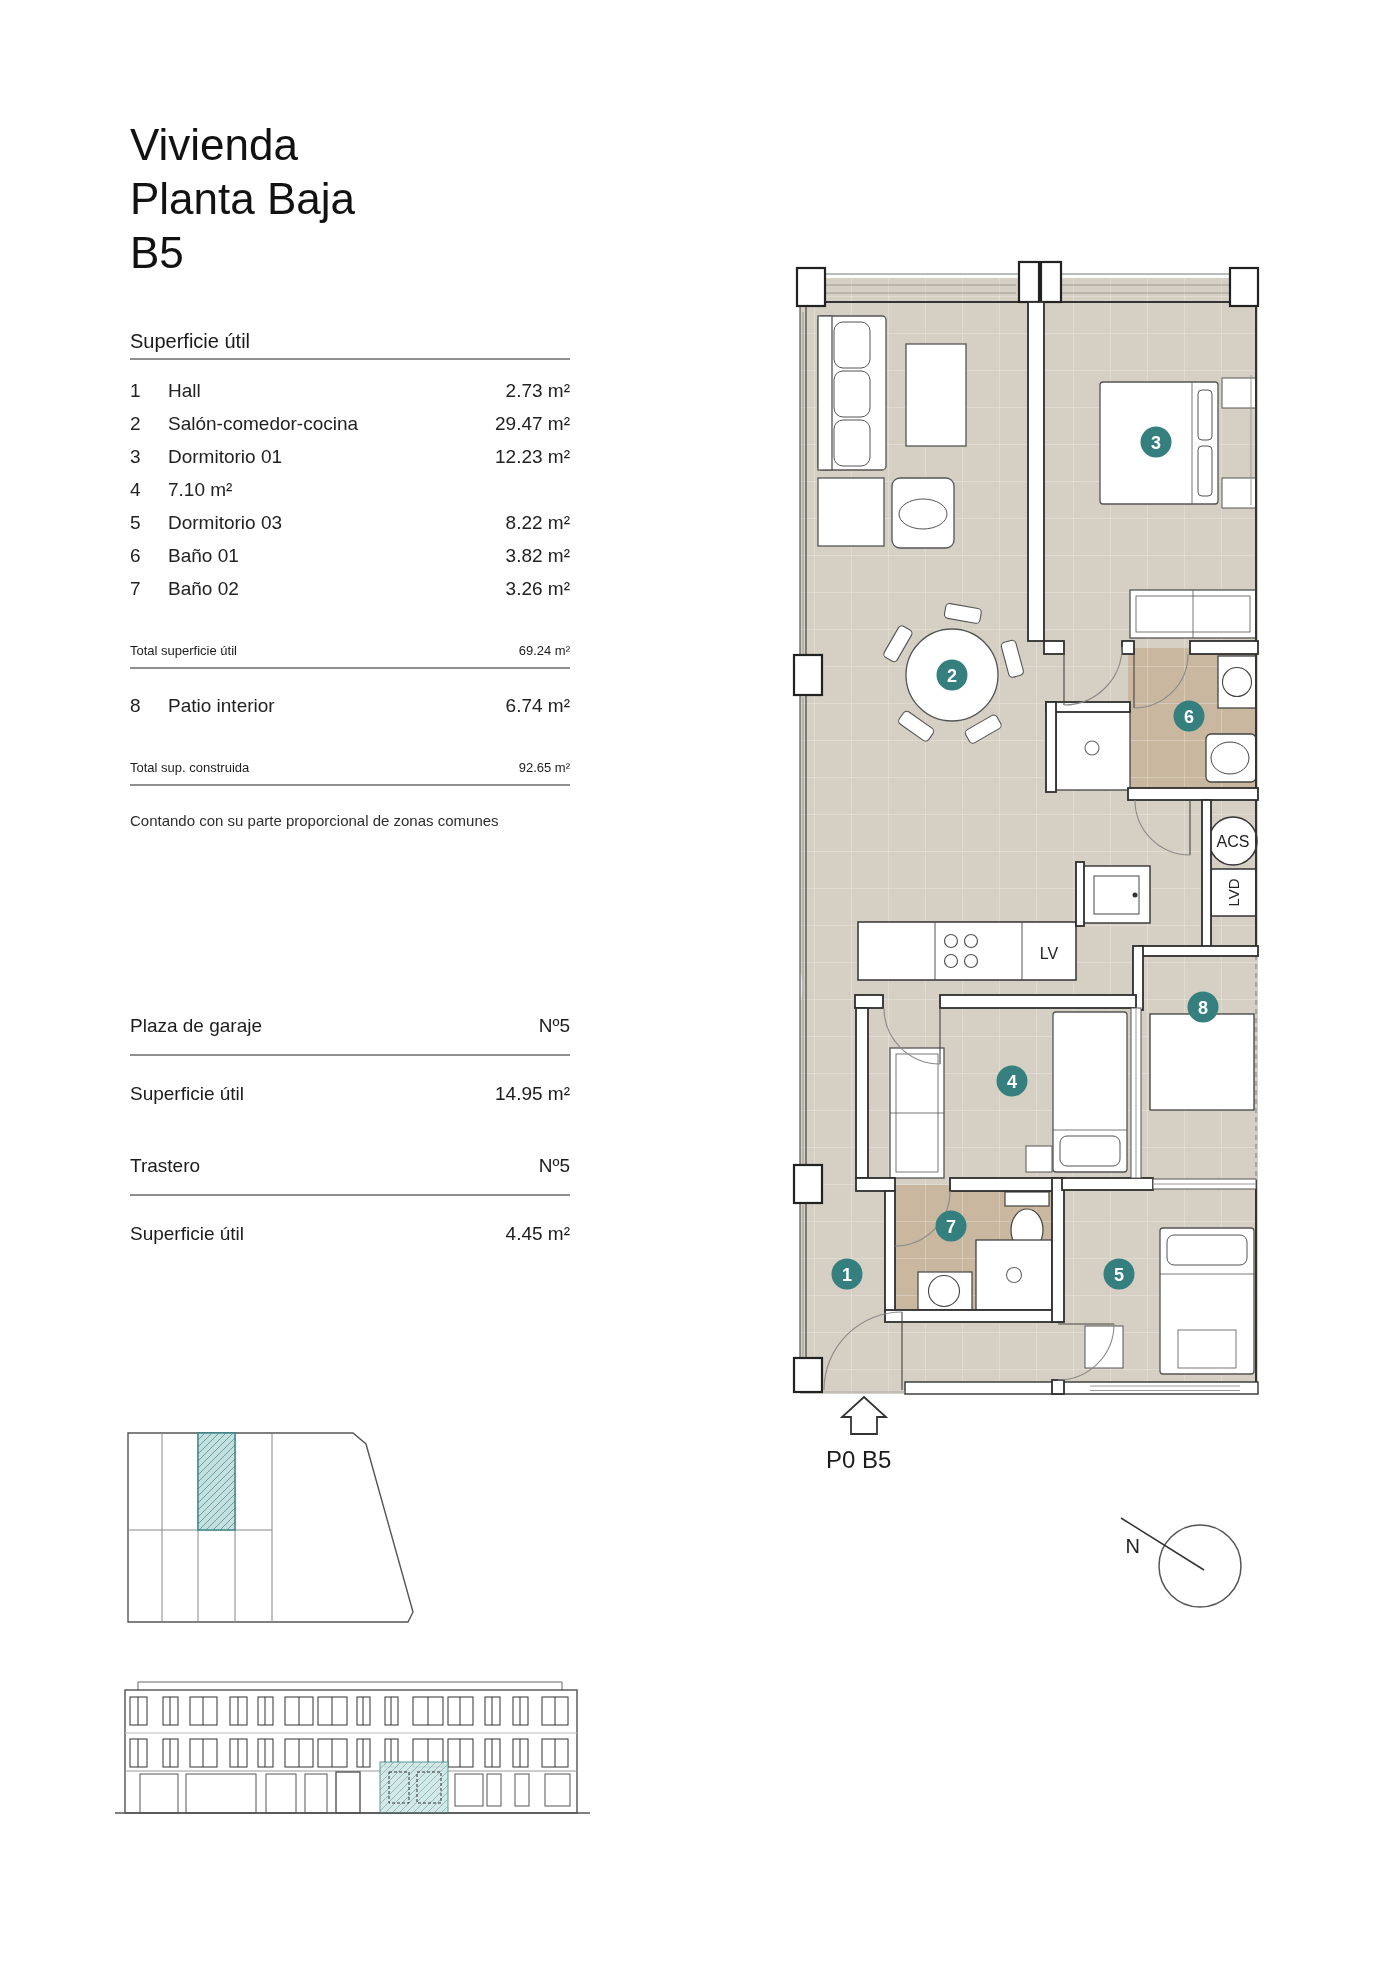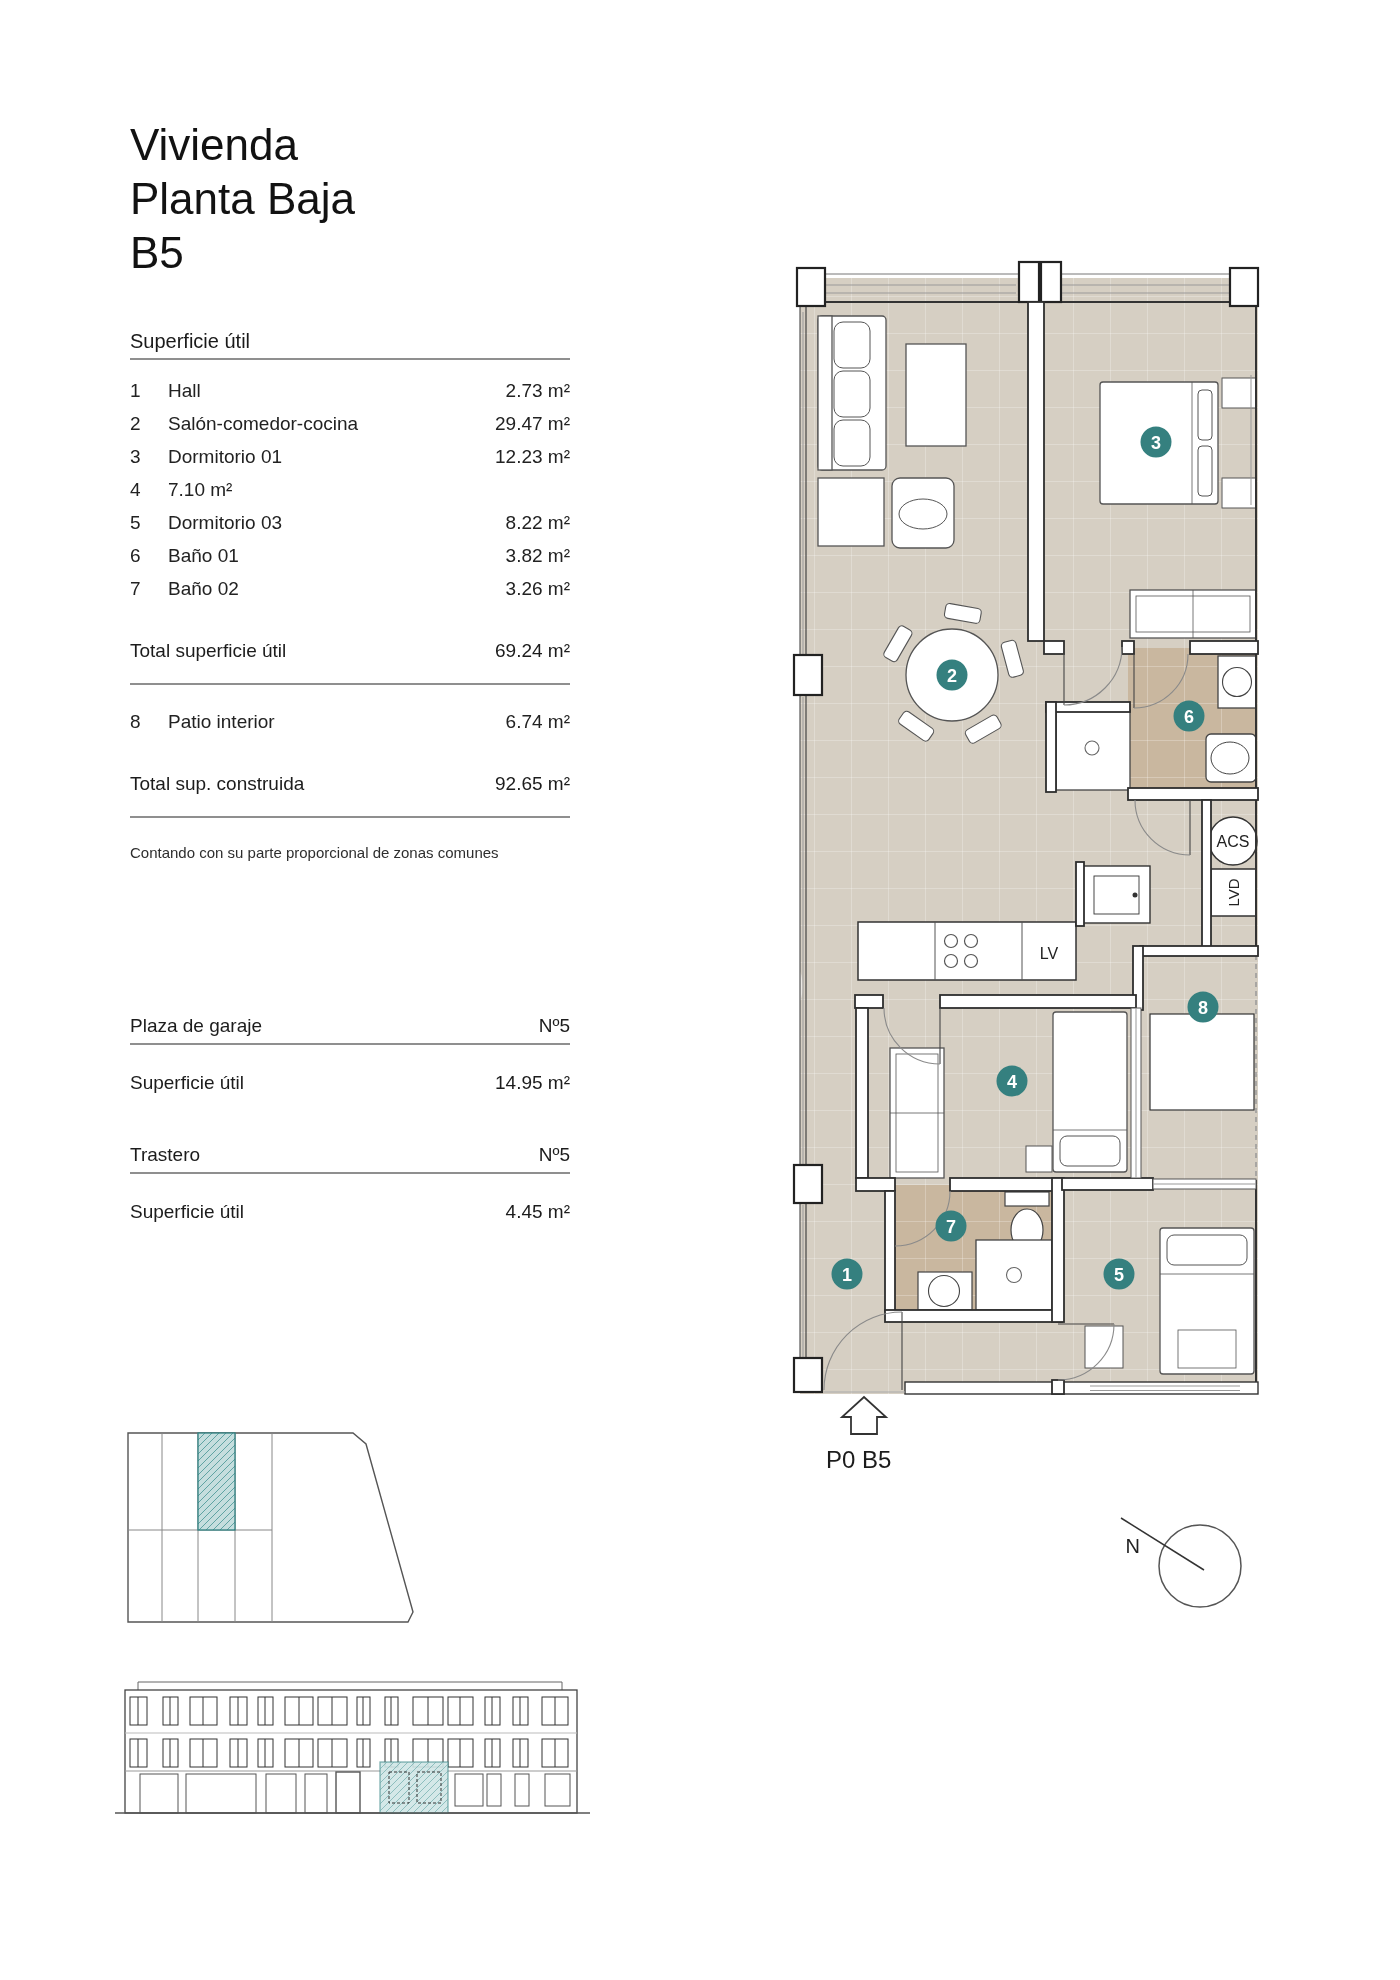--- a/index.html
+++ b/index.html
@@ -10,28 +10,28 @@
   .abs{position:absolute;}
   
   .title{left:130px;top:118px;font-size:44px;line-height:54px;color:#121212;}
   .surface-block{left:130px;top:330px;width:440px;}
   .sec-header{font-size:20px;color:#1a1a1a;padding-bottom:5px;border-bottom:2px solid #8f8f8f;}
   .rows{margin-top:14px;}
   .trow{display:flex;font-size:19px;line-height:33px;color:#222;}
   .tnum{width:38px;}
   .tname{flex:1;}
   .tval{text-align:right;white-space:nowrap;}
-  .total-row{display:flex;justify-content:space-between;font-size:19px;line-height:28px;
-             border-bottom:2px solid #8f8f8f;padding-bottom:18px;margin-top:32px;}
+  .total-row{display:flex;justify-content:space-between;font-size:13px;line-height:28px;
+             border-bottom:2px solid #8f8f8f;padding-bottom:2px;margin-top:32px;}
   .patio-row{margin-top:20px;}
   .built-row{}
   .note{margin-top:26px;font-size:15px;color:#2e2e2e;}
   .garage-block{left:130px;top:1012px;width:440px;}
   .g-header{display:flex;justify-content:space-between;font-size:19px;line-height:28px;
-            border-bottom:2px solid #8f8f8f;padding-bottom:3px;}
+            border-bottom:2px solid #8f8f8f;padding-bottom:14px;}
   .g-row{display:flex;justify-content:space-between;font-size:19px;line-height:24px;margin-top:26px;}
   .spacer{height:46px;}
   svg text{font-family:"Liberation Sans",sans-serif;}
 </style>
 </head>
 <body>
 
 <div class="abs title">
   <div>Vivienda</div>
   <div>Planta Baja</div>

